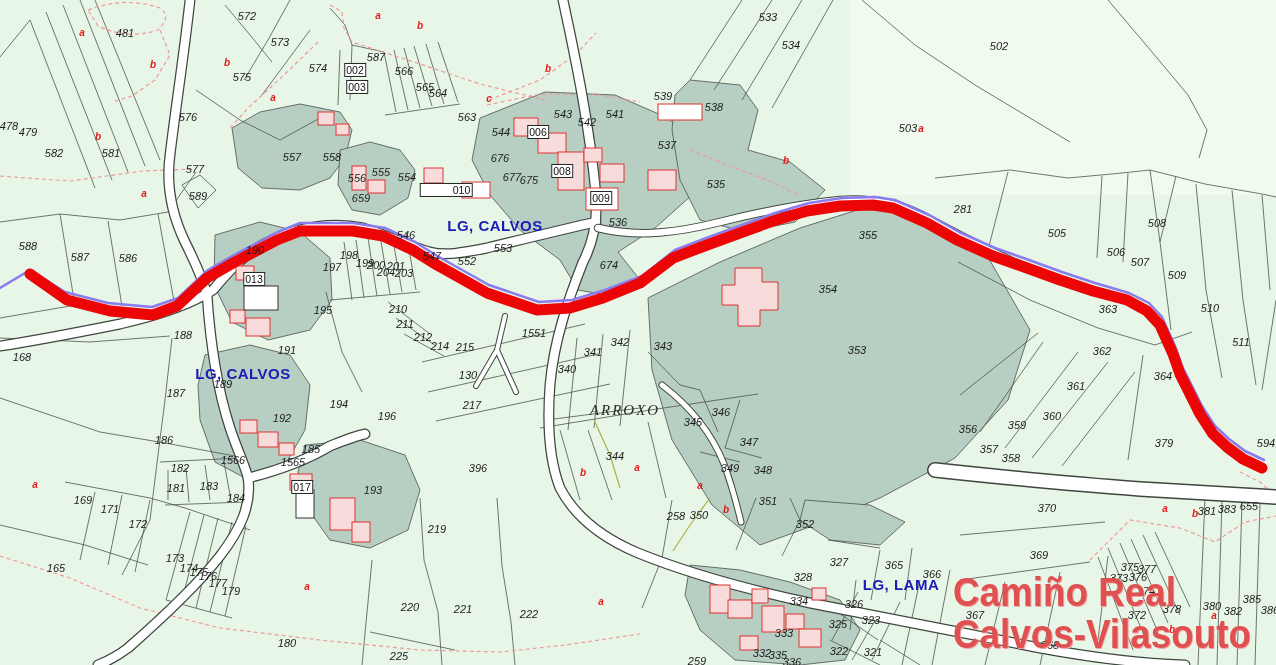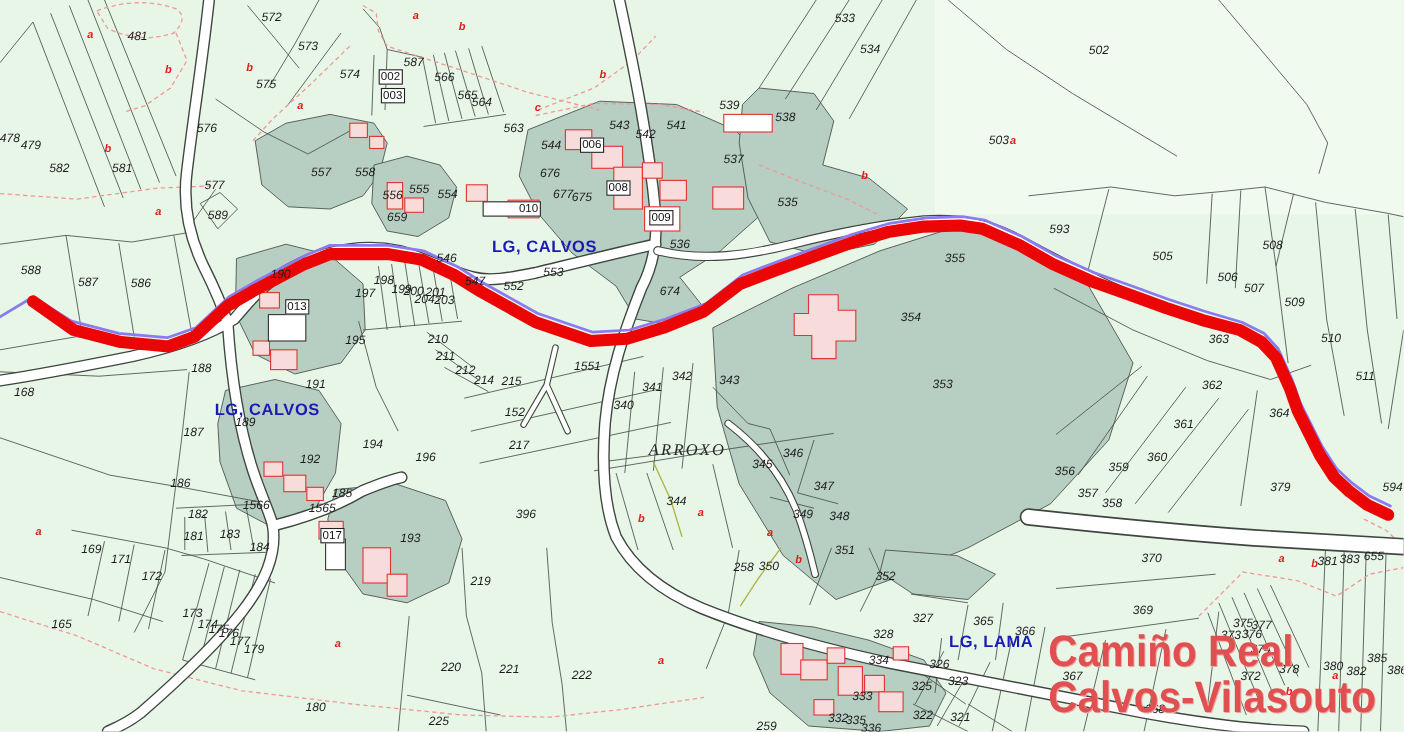--- a/index.html
+++ b/index.html
@@ -195,47 +195,47 @@
       <span class="lbl k-n" style="left: 791px; top: 45px;">534</span>
       <span class="lbl k-n" style="left: 908px; top: 128px;">503</span>
       <span class="lbl k-n" style="left: 999px; top: 46px;">502</span>
       <span class="lbl k-n" style="left: 716px; top: 184px;">535</span>
       <span class="lbl k-n" style="left: 618px; top: 222px;">536</span>
       <span class="lbl k-n" style="left: 500px; top: 158px;">676</span>
       <span class="lbl k-n" style="left: 512px; top: 177px;">677</span>
       <span class="lbl k-n" style="left: 529px; top: 180px;">675</span>
       <span class="lbl k-bx" style="left: 562px; top: 171px;">008</span>
       <span class="lbl k-bx" style="left: 601px; top: 198px;">009</span>
-      <span class="lbl k-bx" style="left: 465px; top: 190px; padding-left: 32px;">010</span>
+      <span class="lbl k-bx" style="left: 446px; top: 190px; padding-left: 32px;">010</span>
       <span class="lbl k-n" style="left: 357px; top: 178px;">556</span>
       <span class="lbl k-n" style="left: 381px; top: 172px;">555</span>
       <span class="lbl k-n" style="left: 407px; top: 177px;">554</span>
       <span class="lbl k-n" style="left: 361px; top: 198px;">659</span>
       <span class="lbl k-n" style="left: 198px; top: 196px;">589</span>
       <span class="lbl k-n" style="left: 28px; top: 246px;">588</span>
       <span class="lbl k-n" style="left: 80px; top: 257px;">587</span>
       <span class="lbl k-n" style="left: 128px; top: 258px;">586</span>
       <span class="lbl k-n" style="left: 255px; top: 250px;">190</span>
-      <span class="lbl k-bx" style="left: 254px; top: 279px; margin-left: 16px;">013</span>
+      <span class="lbl k-bx" style="left: 254px; top: 279px;">013</span>
       <span class="lbl k-n" style="left: 406px; top: 235px;">546</span>
       <span class="lbl k-n" style="left: 503px; top: 248px;">553</span>
       <span class="lbl k-n" style="left: 432px; top: 256px;">547</span>
       <span class="lbl k-n" style="left: 467px; top: 261px;">552</span>
       <span class="lbl k-n" style="left: 349px; top: 255px;">198</span>
       <span class="lbl k-n" style="left: 365px; top: 263px;">199</span>
       <span class="lbl k-n" style="left: 376px; top: 265px;">200</span>
       <span class="lbl k-n" style="left: 396px; top: 266px;">201</span>
       <span class="lbl k-n" style="left: 386px; top: 272px;">204</span>
       <span class="lbl k-n" style="left: 404px; top: 273px;">203</span>
       <span class="lbl k-n" style="left: 332px; top: 267px;">197</span>
       <span class="lbl k-n" style="left: 323px; top: 310px;">195</span>
       <span class="lbl k-n" style="left: 609px; top: 265px;">674</span>
       <span class="lbl k-n" style="left: 868px; top: 235px;">355</span>
       <span class="lbl k-n" style="left: 828px; top: 289px;">354</span>
-      <span class="lbl k-n" style="left: 963px; top: 209px;">593</span>
+      <span class="lbl k-n" style="left: 963px; top: 209px;">281</span>
       <span class="lbl k-n" style="left: 1057px; top: 233px;">505</span>
       <span class="lbl k-n" style="left: 1116px; top: 252px;">506</span>
       <span class="lbl k-n" style="left: 1140px; top: 262px;">507</span>
       <span class="lbl k-n" style="left: 1157px; top: 223px;">508</span>
       <span class="lbl k-n" style="left: 1177px; top: 275px;">509</span>
       <span class="lbl k-n" style="left: 1210px; top: 308px;">510</span>
       <span class="lbl k-n" style="left: 1241px; top: 342px;">511</span>
       <span class="lbl k-n" style="left: 1266px; top: 443px;">594</span>
       <span class="lbl k-n" style="left: 1108px; top: 309px;">363</span>
       <span class="lbl k-n" style="left: 1163px; top: 376px;">364</span>
@@ -275,21 +275,21 @@
       <span class="lbl k-n" style="left: 311px; top: 449px;">185</span>
       <span class="lbl k-bx" style="left: 302px; top: 487px;">017</span>
       <span class="lbl k-n" style="left: 339px; top: 404px;">194</span>
       <span class="lbl k-n" style="left: 387px; top: 416px;">196</span>
       <span class="lbl k-n" style="left: 373px; top: 490px;">193</span>
       <span class="lbl k-n" style="left: 398px; top: 309px;">210</span>
       <span class="lbl k-n" style="left: 405px; top: 324px;">211</span>
       <span class="lbl k-n" style="left: 423px; top: 337px;">212</span>
       <span class="lbl k-n" style="left: 440px; top: 346px;">214</span>
       <span class="lbl k-n" style="left: 465px; top: 347px;">215</span>
-      <span class="lbl k-n" style="left: 468px; top: 375px;">152</span>
+      <span class="lbl k-n" style="left: 468px; top: 375px;">130</span>
       <span class="lbl k-n" style="left: 472px; top: 405px;">217</span>
       <span class="lbl k-n" style="left: 478px; top: 468px;">396</span>
       <span class="lbl k-n" style="left: 437px; top: 529px;">219</span>
       <span class="lbl k-n" style="left: 410px; top: 607px;">220</span>
       <span class="lbl k-n" style="left: 463px; top: 609px;">221</span>
       <span class="lbl k-n" style="left: 529px; top: 614px;">222</span>
       <span class="lbl k-n" style="left: 399px; top: 656px; text-align: center;">225</span>
       <span class="lbl k-n" style="left: 83px; top: 500px;">169</span>
       <span class="lbl k-n" style="left: 110px; top: 509px;">171</span>
       <span class="lbl k-n" style="left: 138px; top: 524px;">172</span>

